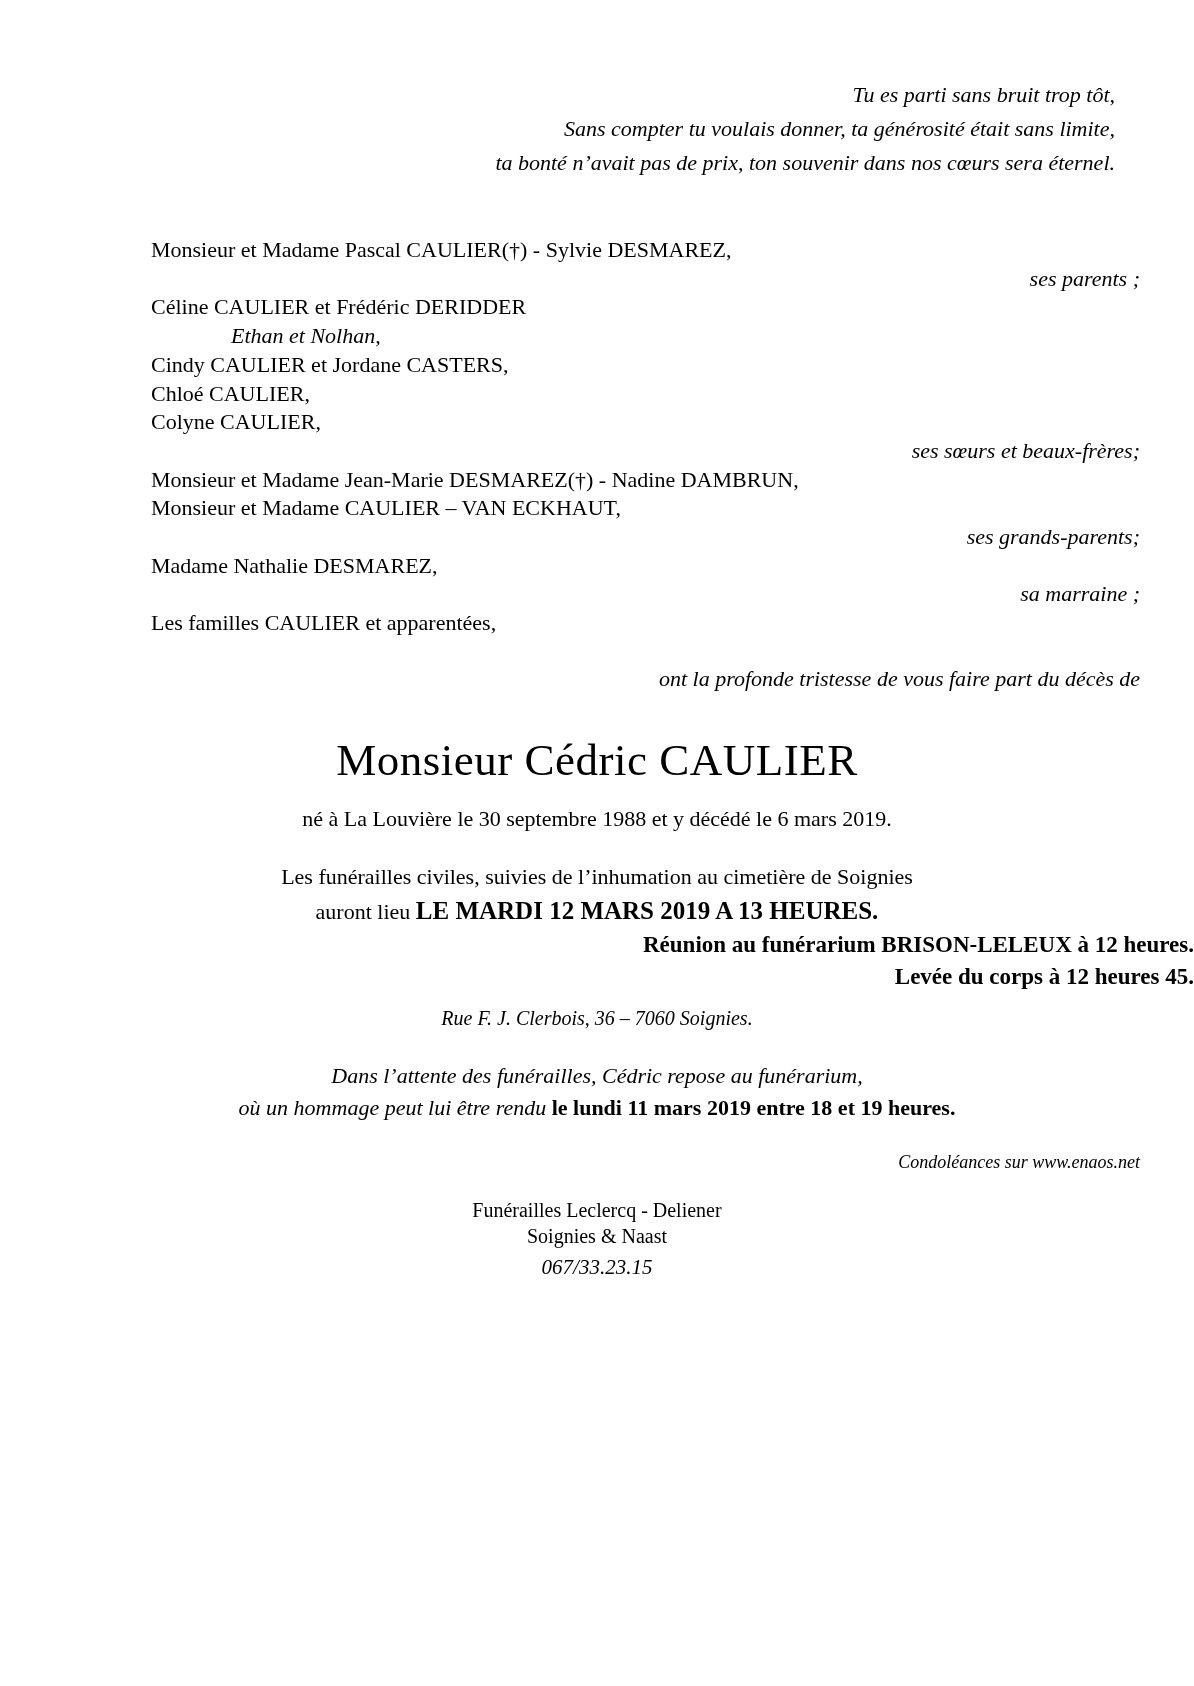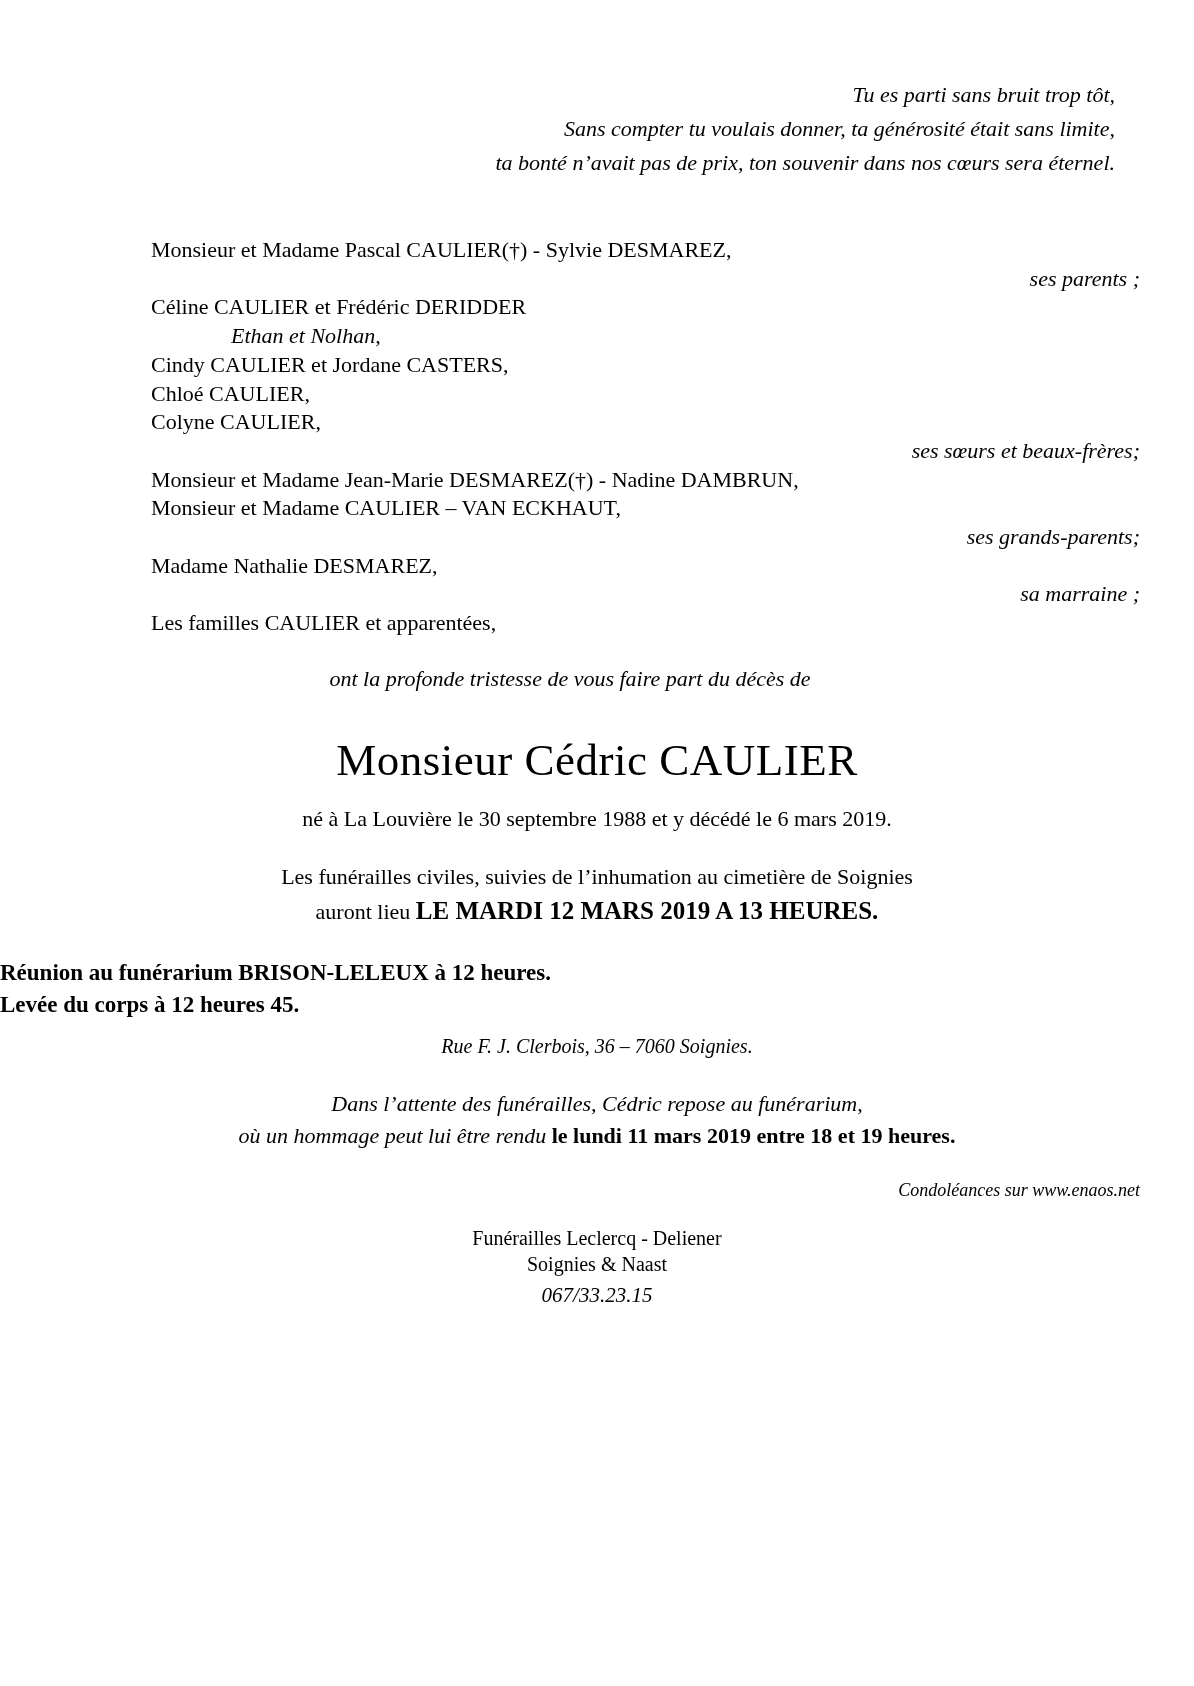--- a/index.html
+++ b/index.html
@@ -34,21 +34,21 @@
     font-size: 22px;
     line-height: 28.7px;
   }
   .family .name-line { text-align: left; }
   .family .role-line { text-align: right; font-style: italic; }
   .family .children-line { text-align: left; padding-left: 80px; font-style: italic; }
   
   .announcement {
     margin-top: 28px;
     padding-right: 54px;
-    text-align: center;
+    text-align: right;
     font-style: italic;
     font-size: 22px;
   }
   
   .deceased-name {
     margin-top: 40px;
     text-align: center;
     font-size: 45px;
     letter-spacing: 0.5px;
     line-height: 56px;
@@ -64,22 +64,21 @@
     margin-top: 26px;
     text-align: center;
     font-size: 22px;
     line-height: 34px;
   }
   .funeral-emphasis {
     font-weight: bold;
     font-size: 25px;
   }
   .meeting-block {
-    margin-top: 28px;
-    text-align: left;
+    text-align: right;
     font-weight: bold;
     font-size: 23px;
     line-height: 32px;
   }
   .address-line {
     margin-top: 14px;
     text-align: center;
     font-style: italic;
     font-size: 20px;
   }

